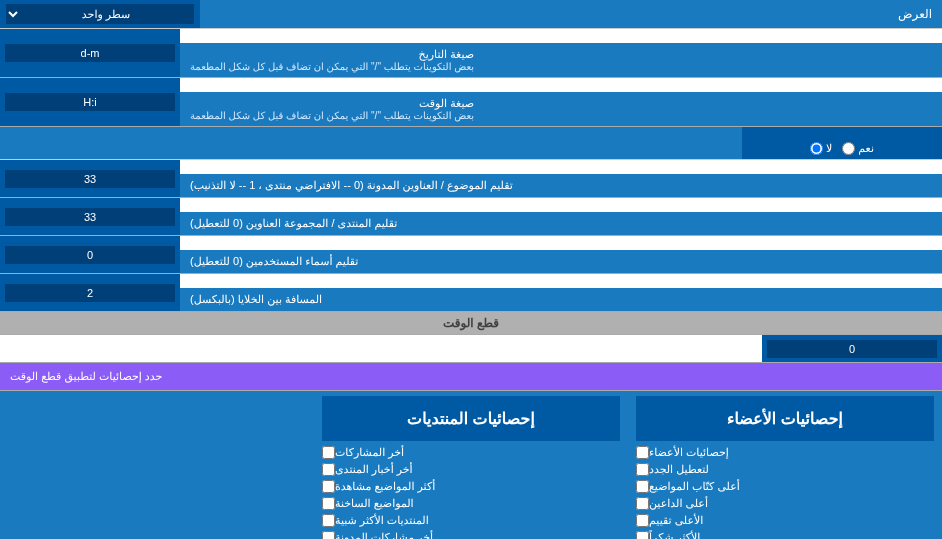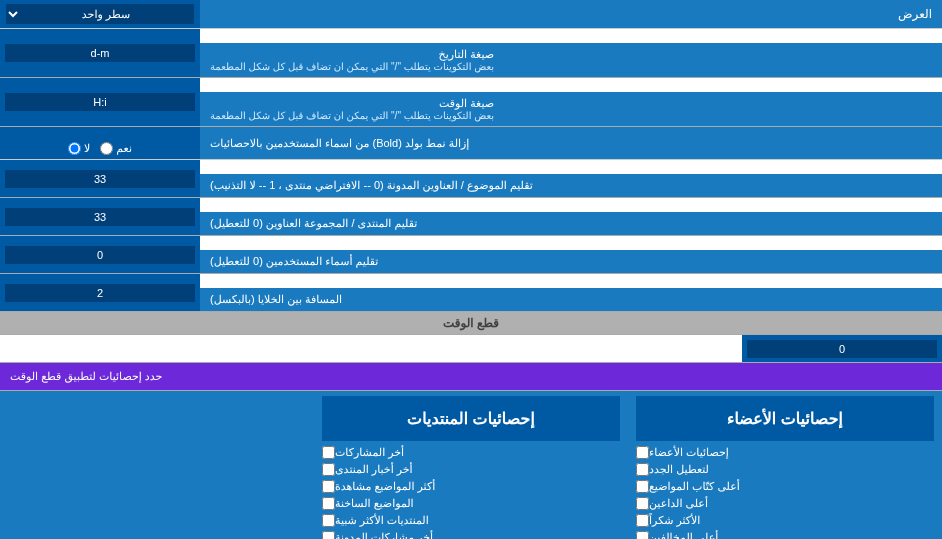--- a/index.html
+++ b/index.html
@@ -133,21 +133,21 @@
       padding: 5px 10px;
       text-align: right;
       font-size: 11px;
       display: flex;
       align-items: center;
       justify-content: flex-end;
       margin-top: 14px;
     }
 
     .std-row-input {
-      width: 200px;
+      width: 180px;
       background: #0059a3;
       display: flex;
       align-items: center;
       justify-content: center;
       padding: 3px 5px;
     }
 
     .std-input {
       background: #003f78;
       color: #fff;
@@ -177,21 +177,21 @@
     .cut-time-stats-row {
       display: flex;
       width: 100%;
       background: #1a7abf;
       border-bottom: 1px solid #aaa;
       min-height: 28px;
     }
 
     .cut-time-stats-label {
       flex: 1;
-      background: #6d28d9;
+      background: #8b5cf6;
       color: #fff;
       padding: 5px 10px;
       text-align: right;
       font-size: 11px;
       display: flex;
       align-items: center;
       justify-content: flex-end;
     }
   </style>
 </head>
@@ -226,21 +226,20 @@
         <div>صيغة الوقت</div>
         <div class="small-label">بعض التكوينات يتطلب "/" التي يمكن ان تضاف قبل كل شكل المطعمة</div>
       </div>
     </div>
     <div class="std-row-input">
       <input class="std-input" type="text" value="H:i" style="">
     </div>
   </div>
 
   <div class="radio-row">
-    <div class="radio-label">إزالة نمط بولد (Bold) من اسماء المستخدمين بالاحصائيات</div>
     <div class="radio-options">
       <div class="radio-option">
         <span>نعم</span>
         <input type="radio" name="bold_remove" value="yes" style="">
       </div>
       <div class="radio-option">
         <span>لا</span>
         <input type="radio" name="bold_remove" value="no" checked="" style="">
       </div>
     </div>
@@ -302,20 +301,24 @@
       </div>
       <div class="checkbox-item">
         <span>أعلى كتّاب المواضيع</span>
         <input type="checkbox" style="">
       </div>
       <div class="checkbox-item">
         <span>أعلى الداعين</span>
         <input type="checkbox" style="">
       </div>
       <div class="checkbox-item">
+        <span>الأعلى تقييم</span>
+        <input type="checkbox" style="">
+      </div>
+      <div class="checkbox-item">
         <span>الأكثر شكراً</span>
         <input type="checkbox" style="">
       </div>
       <div class="checkbox-item">
         <span>أعلى المخالفين</span>
         <input type="checkbox" style="">
       </div>
     </div>
 
     <div class="checkbox-col" style="min-width:220px;">

